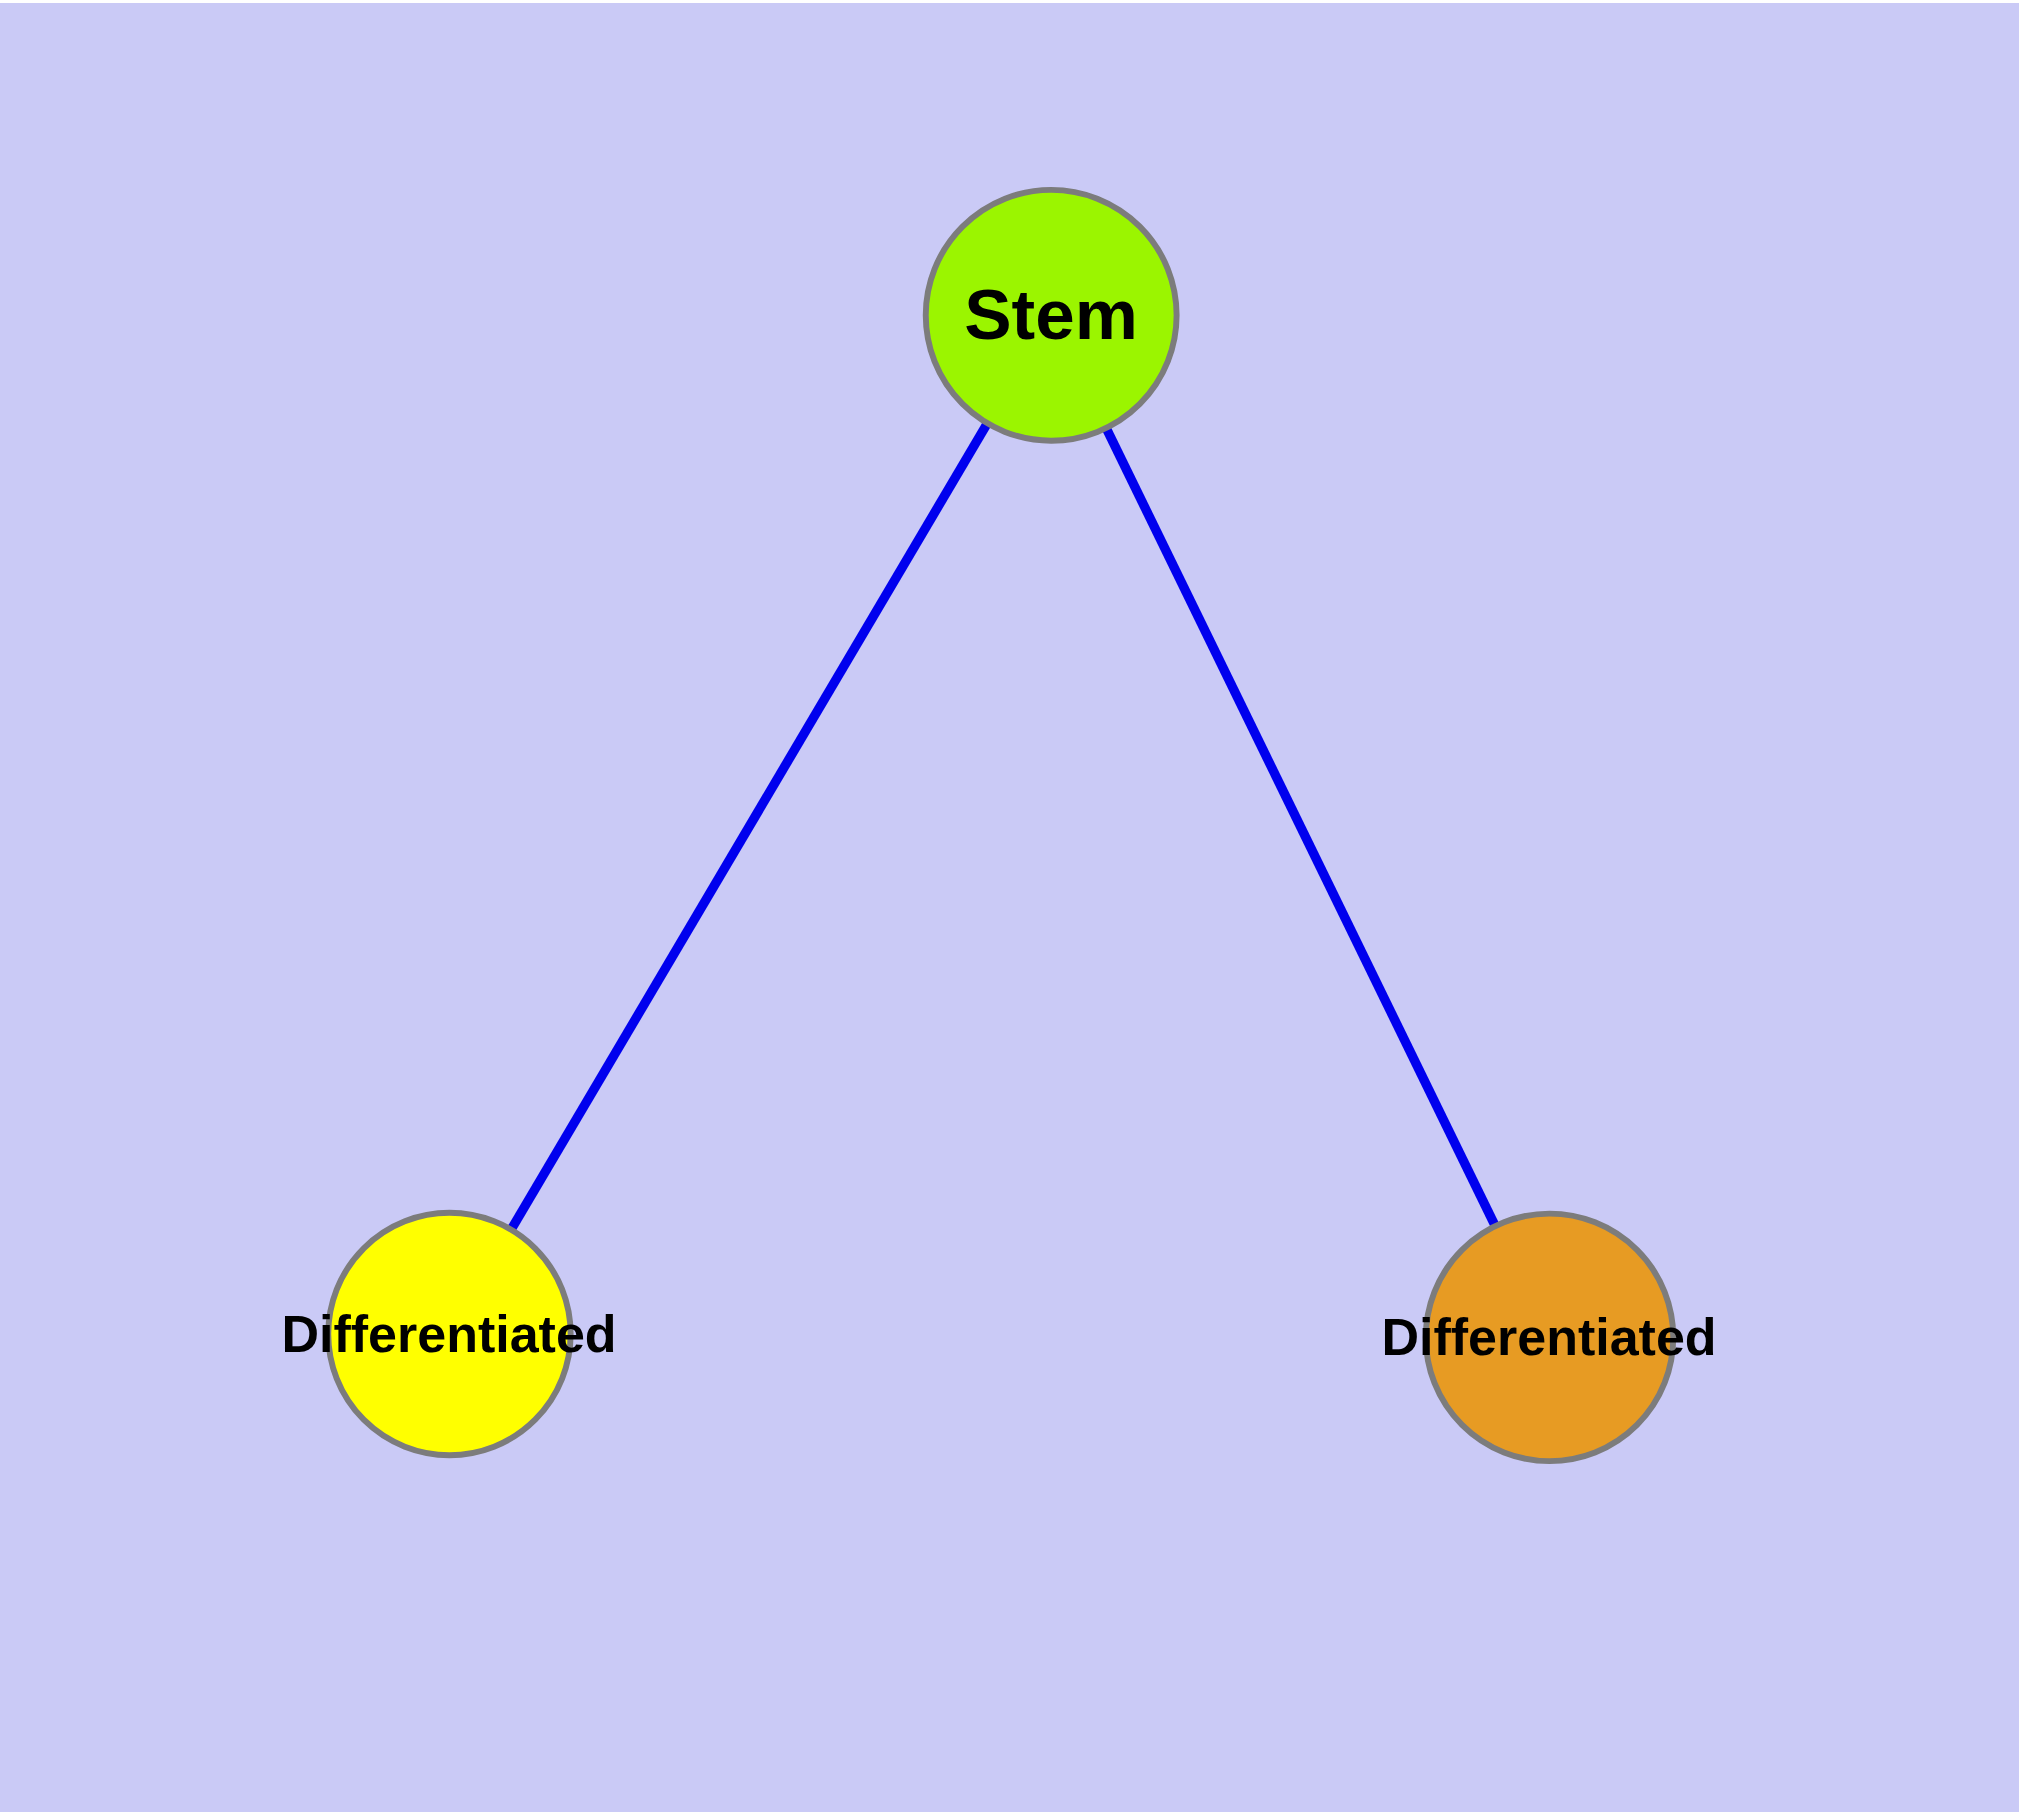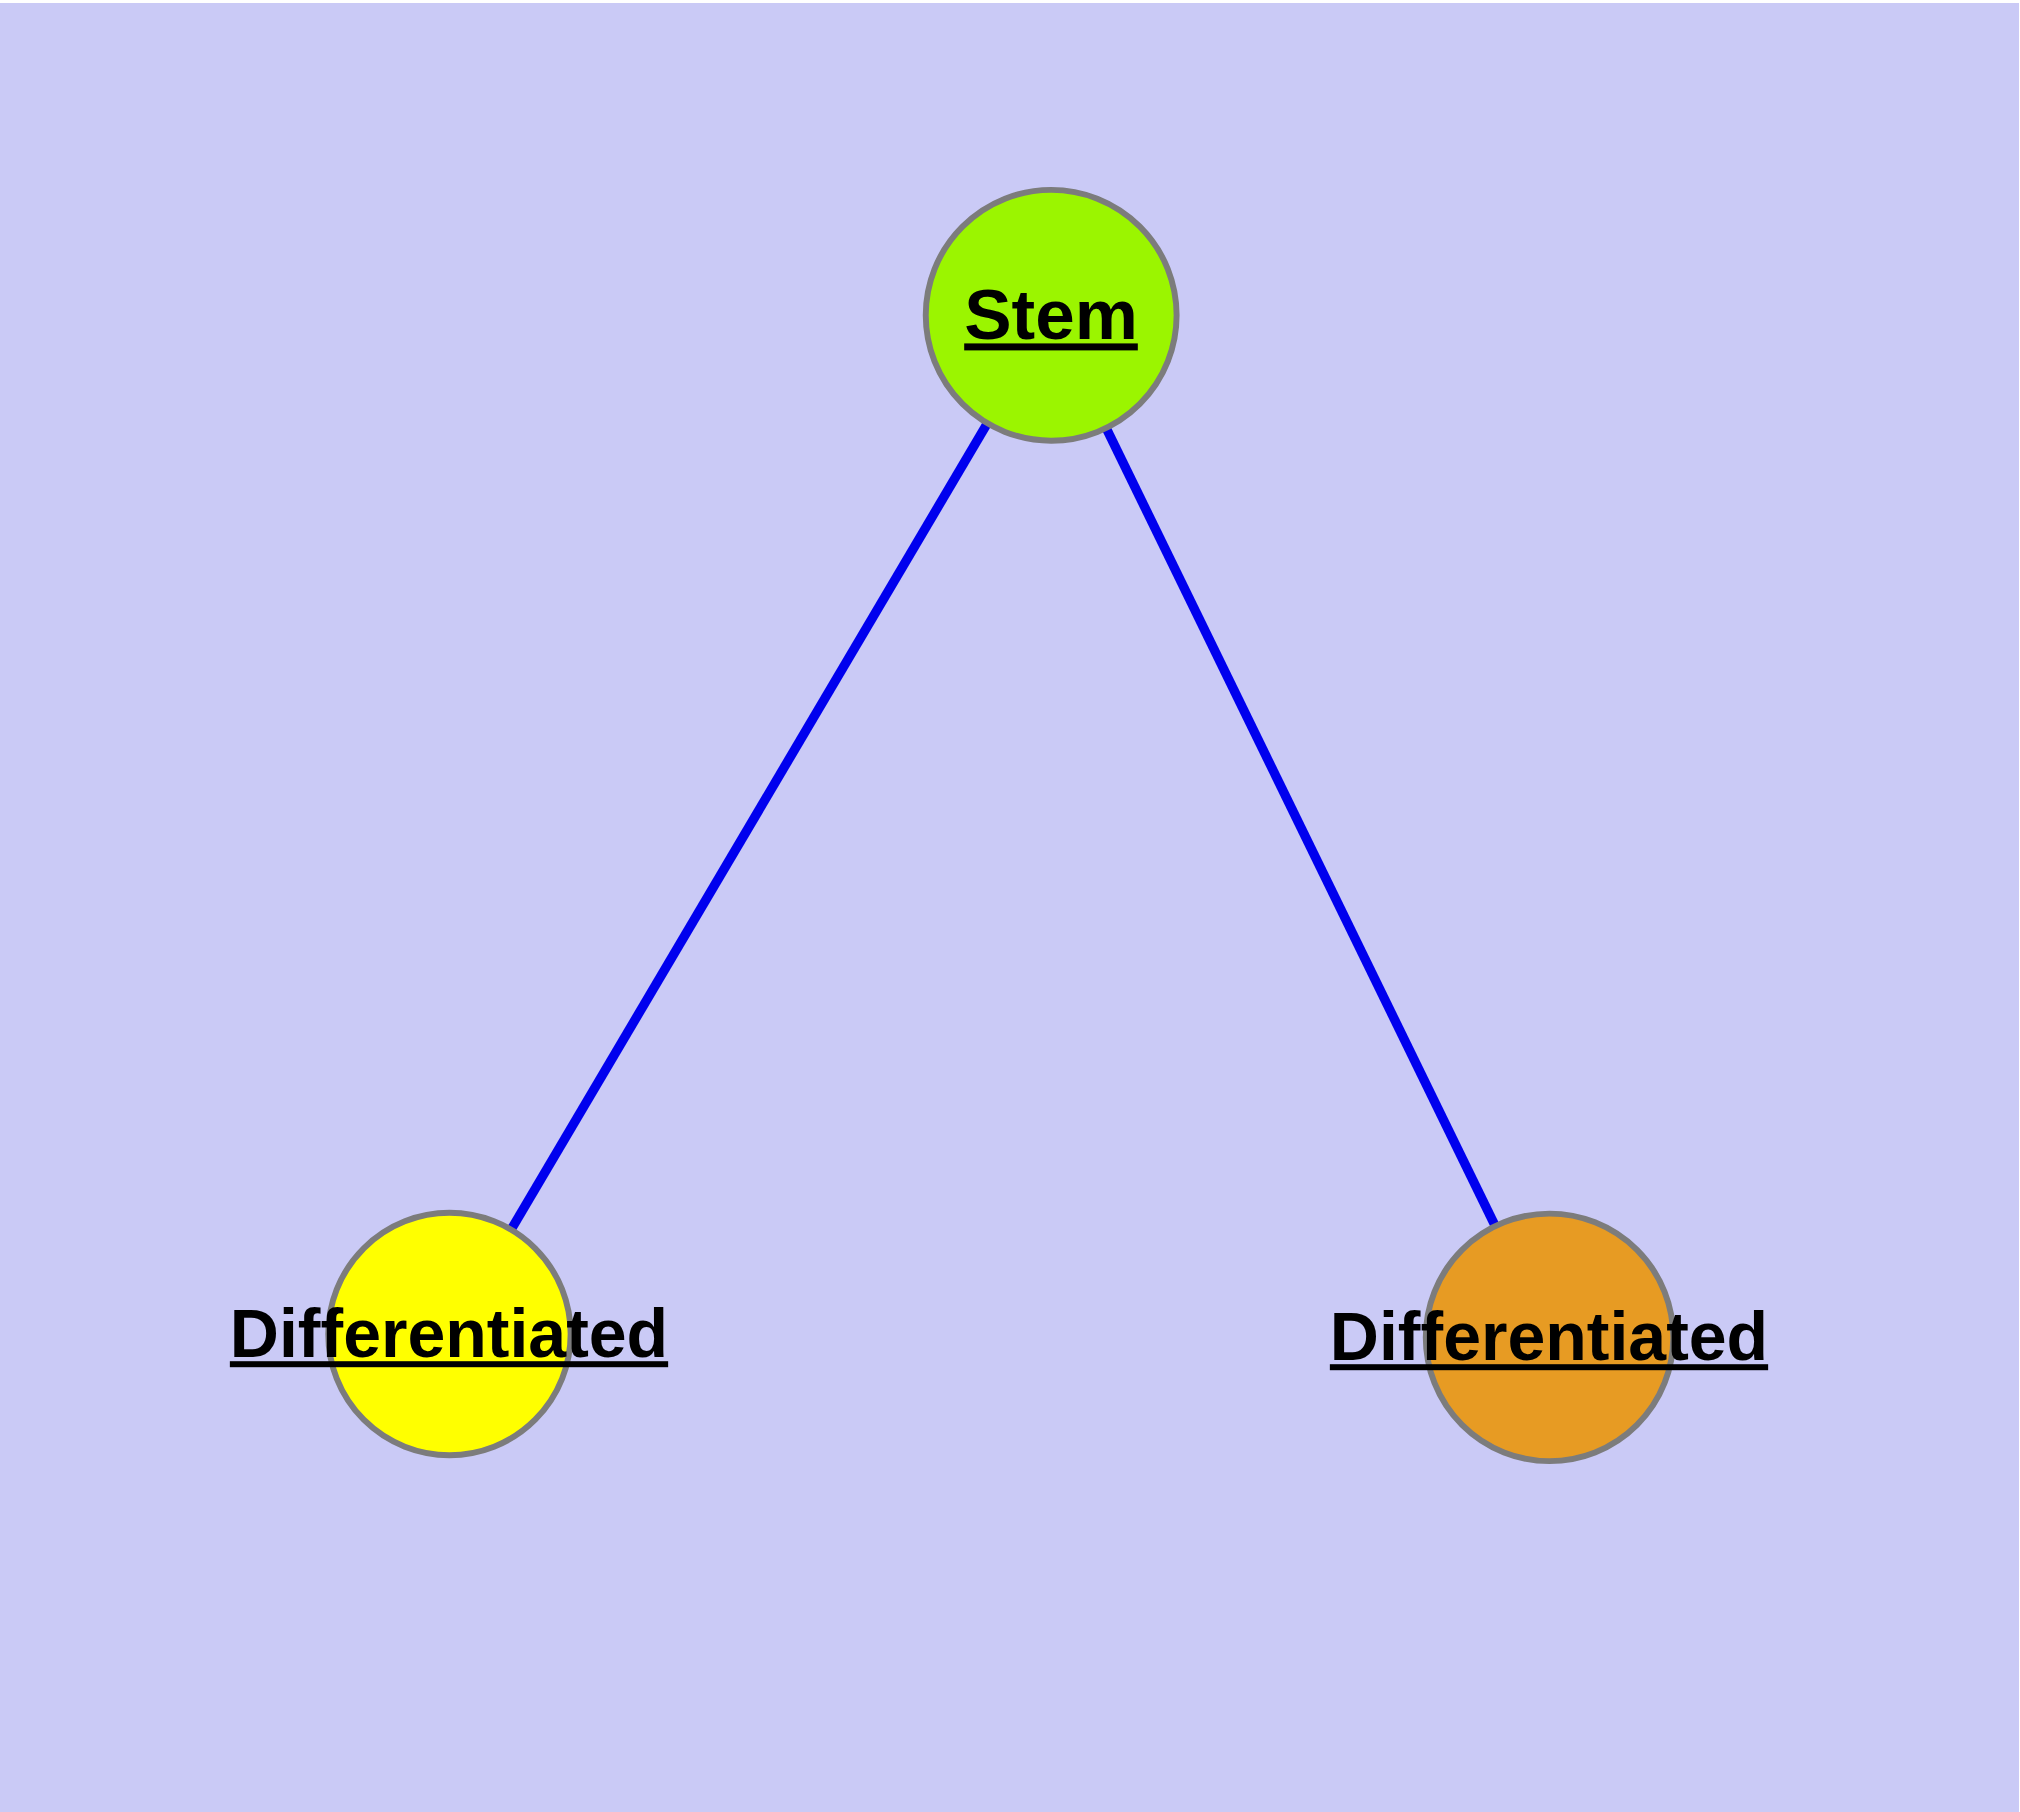--- a/index.html
+++ b/index.html
@@ -45,24 +45,23 @@
     display: flex;
     flex-direction: column;
     align-items: center;
     justify-content: flex-start;
     text-align: center;
     font-weight: 700;
     line-height: 1.2;
     white-space: nowrap;
     z-index: 2;
     pointer-events: none;
-    text-decoration: underline;
   }
   .label-stem { font-size: 71px; }
-  .label-diff { font-size: 68px; }
+  .label-diff { font-size: 52px; }
 </style>
 </head>
 <body>
 
 <div class="canvas" style="background: rgb(202, 202, 246);">
   <div class="strip-top" style="background: rgb(255, 255, 255);"></div>
   <div class="strip-right" style="background: rgb(255, 255, 255);"></div>
 
   <svg class="graph" viewBox="0 0 2384 2138">
       <line x1="1240" y1="372" x2="530" y2="1574" stroke="#0000ee" stroke-width="11"></line>

